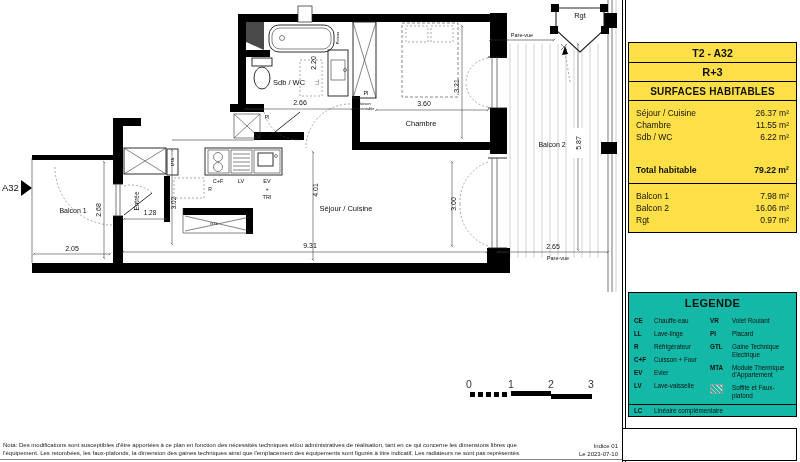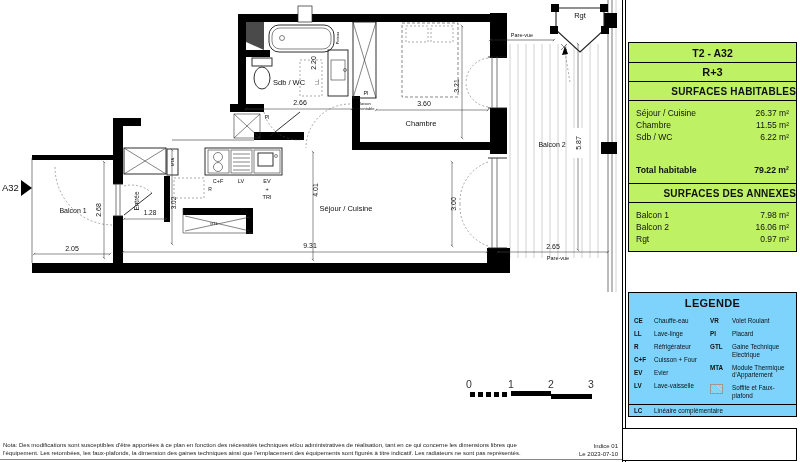--- a/index.html
+++ b/index.html
@@ -2,30 +2,30 @@
 <html><head>
 <meta charset="utf-8">
 <style>
   html,body{margin:0;padding:0;background:#fff;}
   body{width:800px;height:462px;position:relative;font-family:"Liberation Sans",sans-serif;color:#111;overflow:hidden;}
   .abs{position:absolute;}
   
   .vframe{position:absolute;top:0;width:1px;height:462px;background:#000;}
   .hline{position:absolute;height:1px;background:#888;}
   
-  .tb{position:absolute;left:628px;top:42px;width:167px;border:1px solid #000;background:#bef264;}
+  .tb{position:absolute;left:628px;top:42px;width:167px;border:1px solid #000;background:#fde047;}
   .tb-title{font-weight:bold;font-size:10.5px;text-align:center;padding:4px 0 3px;border-bottom:1px solid #000;}
   .tb-floor{font-weight:bold;font-size:11px;text-align:center;padding:3px 0;border-bottom:1px solid #000;}
-  .tb-head{font-weight:bold;font-size:10px;text-align:right;padding:4px 0 3px;border-bottom:1px solid #000;letter-spacing:.2px;}
+  .tb-head{font-weight:bold;font-size:10px;text-align:center;padding:4px 0 3px;border-bottom:1px solid #000;letter-spacing:.2px;}
   .tb-body{padding:6px 7px 6px;border-bottom:1px solid #000;}
   .tb-body.last{border-bottom:none;}
   .tb-row{display:flex;justify-content:space-between;font-size:8.5px;line-height:12px;}
   .tb-total{display:flex;justify-content:space-between;font-size:8.7px;font-weight:bold;margin-top:21px;line-height:13px;}
   
-  .lg{position:absolute;left:628px;top:292px;width:167px;height:123px;border:1px solid #000;background:#7dd3fc;}
+  .lg{position:absolute;left:628px;top:292px;width:167px;height:123px;border:1px solid #000;background:#14b8a6;}
   .lg-title{font-weight:bold;font-size:11px;text-align:center;margin-top:4px;letter-spacing:.3px;}
   .lg-cols{position:absolute;left:5px;right:2px;top:24px;bottom:16px;display:flex;}
   .lg-col{display:flex;flex-direction:column;}
   .lg-col.left{width:76px;}
   .lg-col.right{flex:1;}
   .lg-item{display:flex;margin-bottom:5.5px;}
   .lg-abbr{width:20px;font-weight:bold;font-size:6.3px;flex:none;}
   .lg-abbr.wide{width:22px;}
   .lg-lbl{font-size:6.3px;line-height:7.5px;}
   .swatch{width:11px;height:8px;border:.5px solid #999;background:repeating-linear-gradient(45deg,#ccc 0 1px,transparent 1px 3px);margin-right:9px;flex:none;}
@@ -297,21 +297,20 @@
     </div>
     <div class="tb-row">
       <span>Sdb / WC</span>
       <span>6.22 m²</span>
     </div>
     <div class="tb-total">
       <span>Total habitable</span>
       <span>79.22 m²</span>
     </div>
   </div>
-  <div class="tb-head">SURFACES DES ANNEXES</div>
   <div class="tb-body last">
     <div class="tb-row">
       <span>Balcon 1</span>
       <span>7.98 m²</span>
     </div>
     <div class="tb-row">
       <span>Balcon 2</span>
       <span>16.06 m²</span>
     </div>
     <div class="tb-row">

